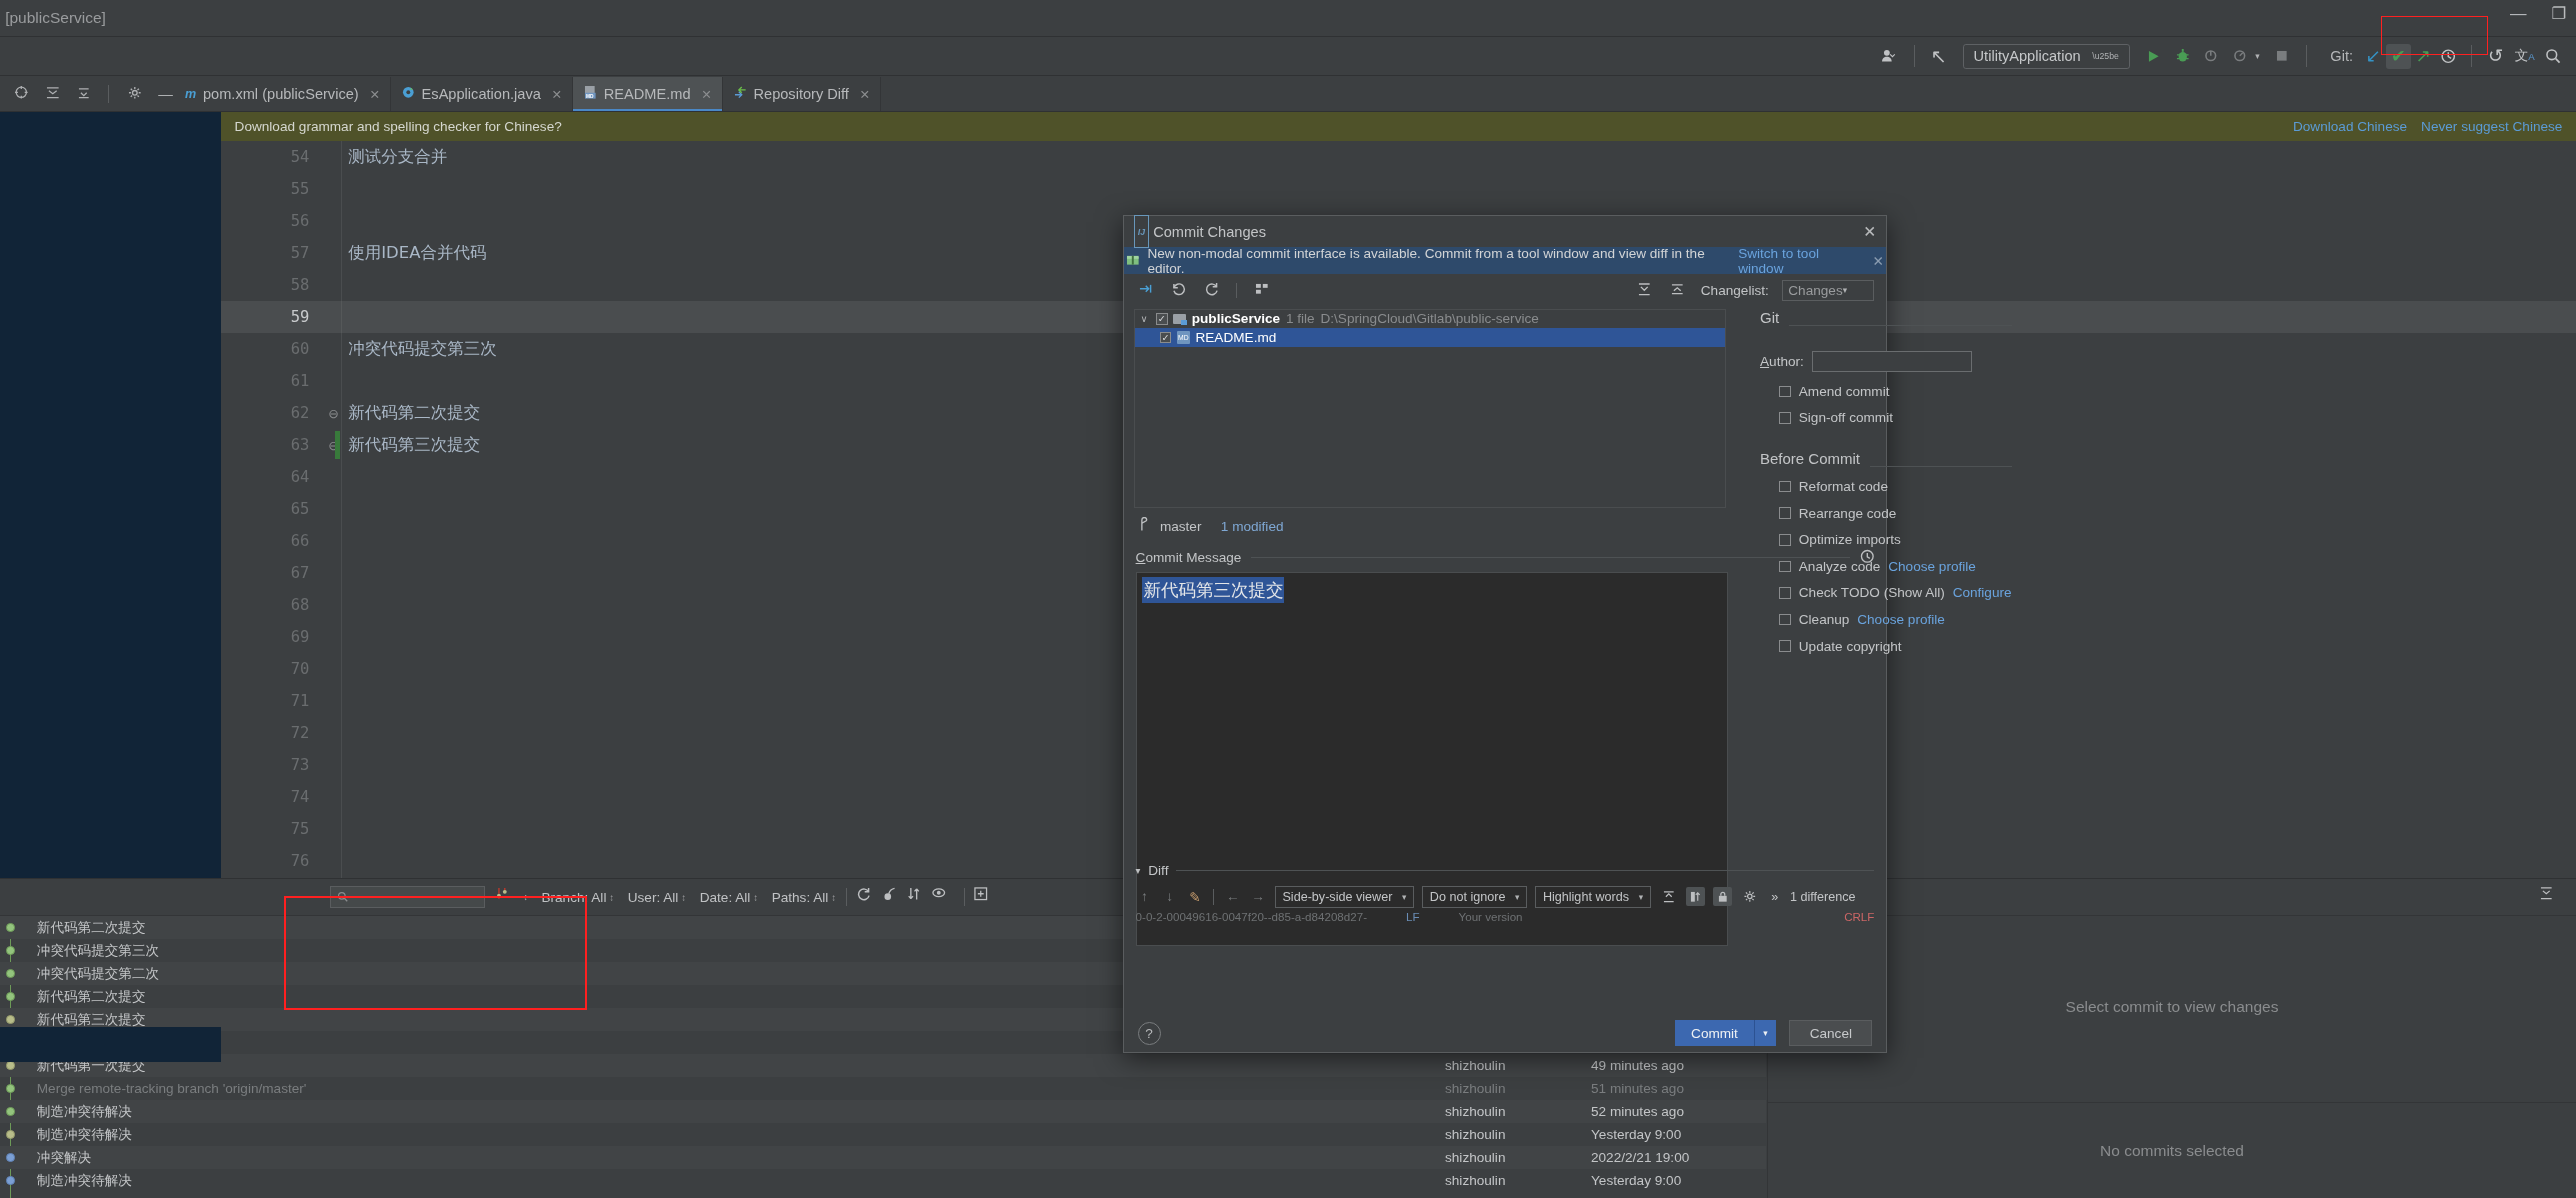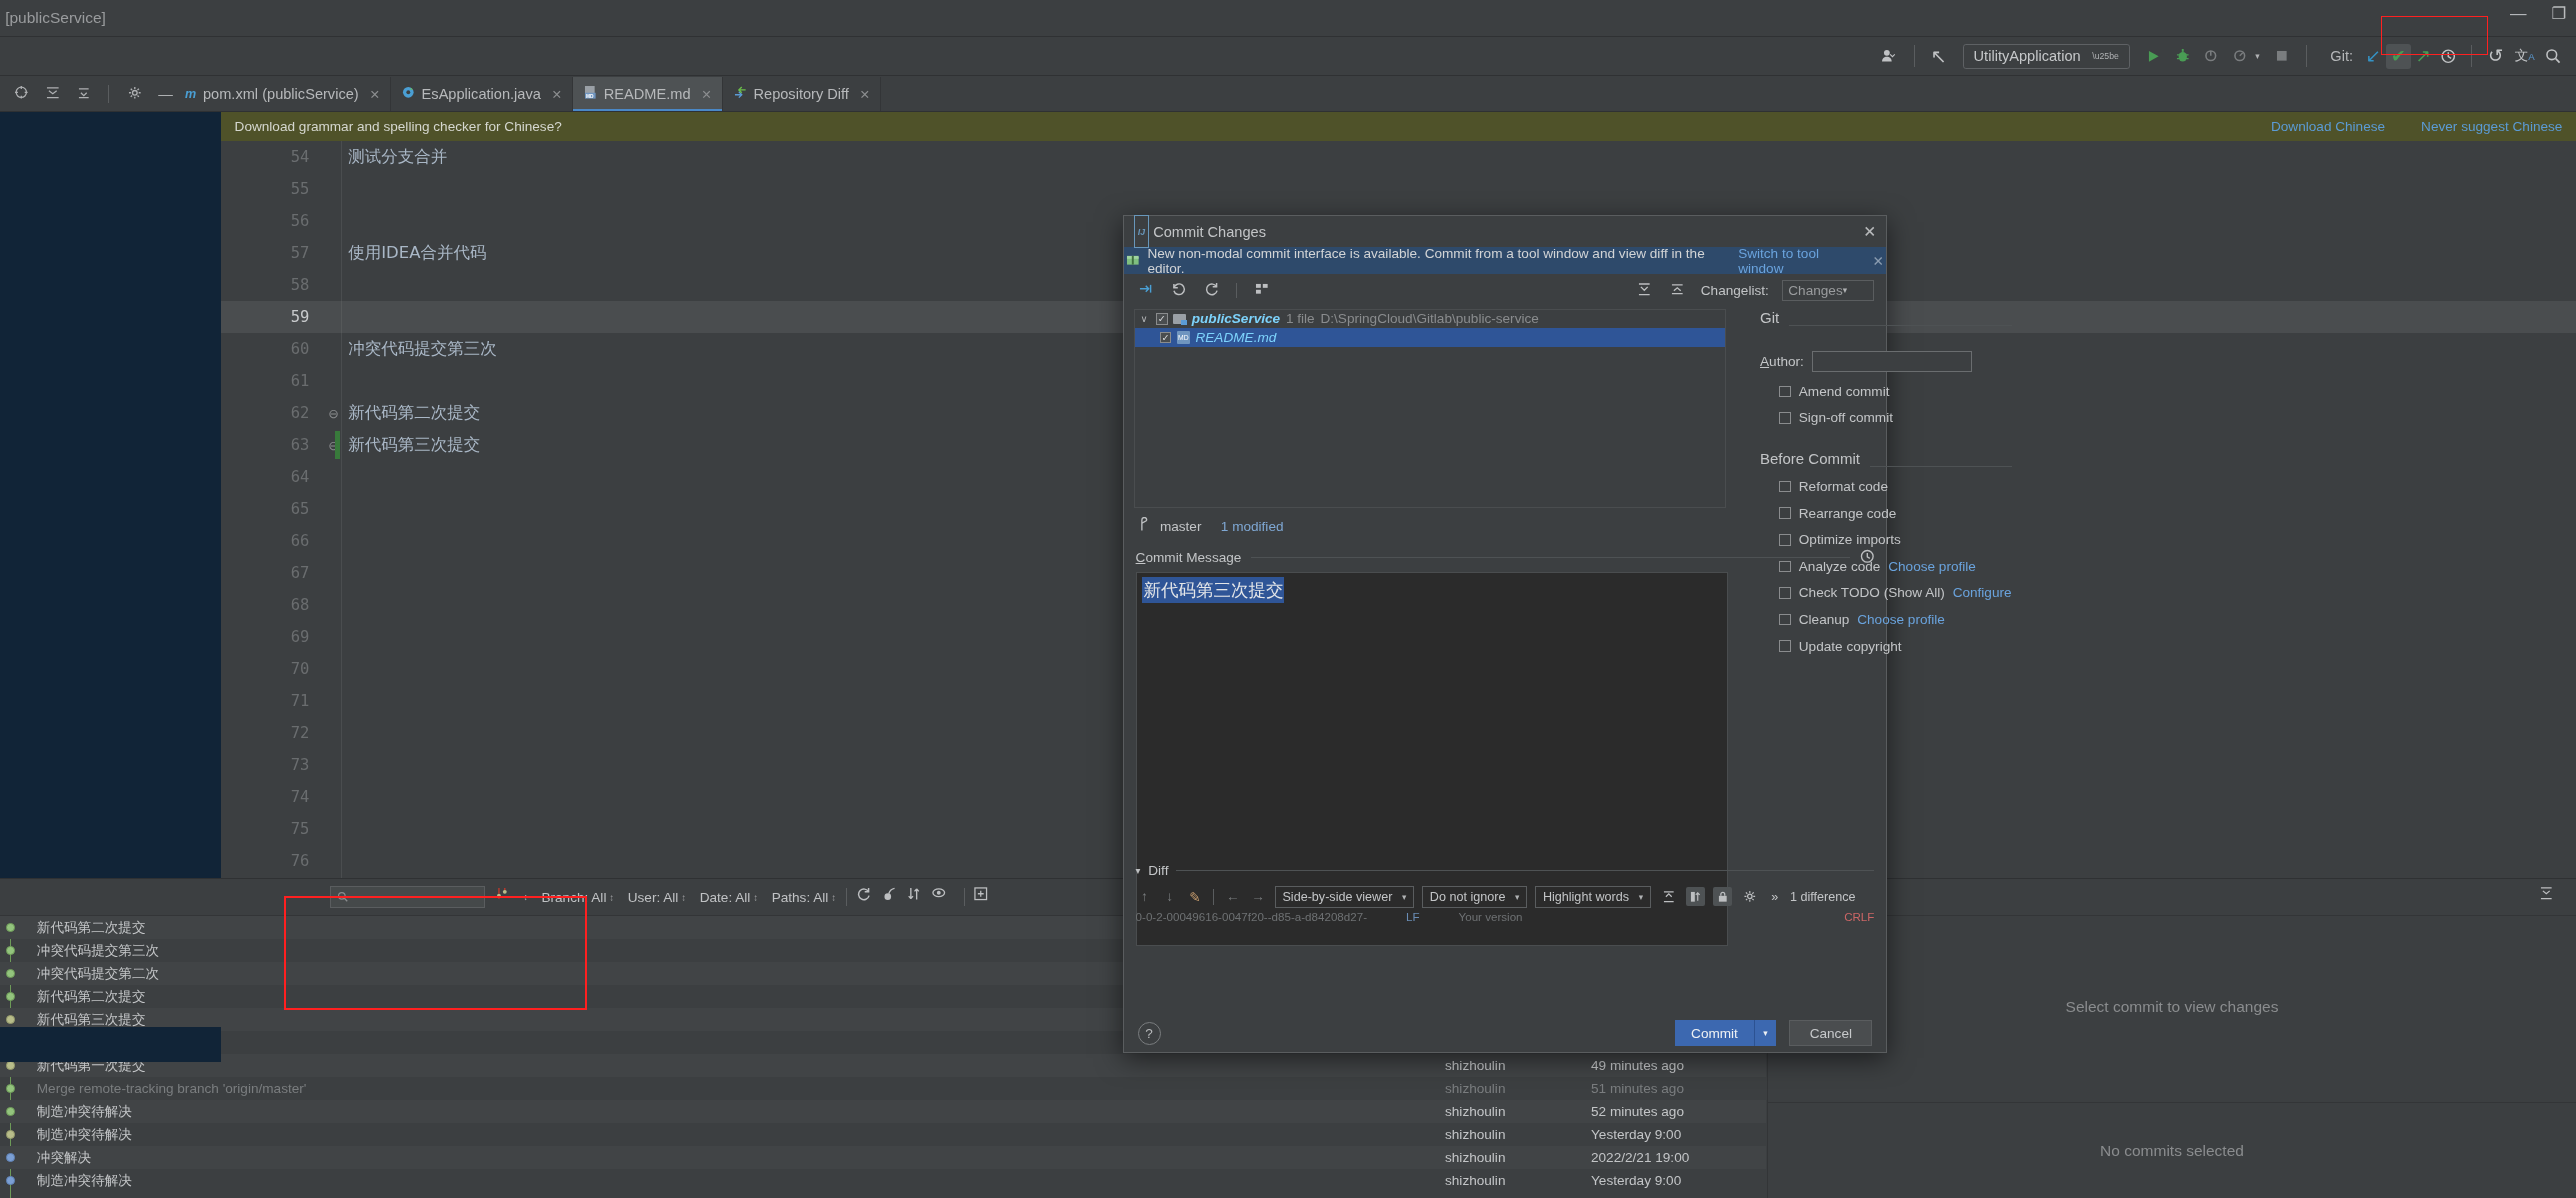--- a/index.html
+++ b/index.html
@@ -69,21 +69,21 @@
   }
   .tab .tabx { color:#8d8f91; font-size:12.6px; margin-left:3.9px; }
   .tab .tico { font-size:12.6px; font-weight:bold; }
 
   
   #notif {
     left:221px; top:112px; width:2355px; height:29px;
     background:#4f5229; display:flex; align-items:center;
     font-size:13.6px; color:#d5d7cf; padding:0 13.6px;
   }
-  #notif .lnk { color:#5b9bd5; margin-left:36px; }
+  #notif .lnk { color:#5b9bd5; margin-left:14px; }
   #notif .spacer { flex:1; }
 
   
   #editorleft { left:0; top:112px; width:221px; height:766px; background:#112437; }
   #editorwrap { left:221px; top:141px; width:2540px; height:737px; background:#2b2b2b; }
   #edpane { position:absolute; left:0; top:0; right:0; bottom:0;
     background:#3c3f41; }
   .codeline { display:flex; height:32px; align-items:center; position:relative; }
   .codeline .ln {
     width:102px; text-align:right; padding-right:13.6px;
@@ -170,21 +170,21 @@
     width:92px; height:21.3px; border:1px solid #5a5d5f; background:#3c3f41;
     display:flex; align-items:center; 
     padding:0 4.9px; font-size:13.6px; color:#9a9c9e;
   }
 
   #filetree { margin:7.8px 9.7px 0 9.7px; width:592px; height:199px; background:#3c3f41; border:1px solid #4a4d4f; }
   .ftrow { display:flex; align-items:center; height:18.4px; font-size:13.6px; gap:5.8px; padding-left:5.8px; }
   .ftrow.sel { background:#2f5597; }
   .ftrow .arrow { font-size:9.7px; color:#b0b2b4; width:9.7px; }
   .cbx { width:11.6px; height:11.6px; border:1px solid #8a8c8e; background:#4a4d4f; display:inline-flex; align-items:center; justify-content:center; font-size:9.7px; color:#d8dadc; }
-  .ftrow .nm { color:#7dd3fc;font-style:italic; }
+  .ftrow .nm { color:#ffffff; }
   .ftrow .meta { color:#8a8c8e; }
   .ftrow .mdico { width:12.6px; height:12.6px; background:#6f95bf; color:#fff; font-size:6.8px; display:flex; align-items:center; justify-content:center; border-radius:1px;}
   .ftrow .folderico { width:12.6px; height:10.7px; background:#9aa0a6; border-radius:1px; position:relative; }
   .ftrow .folderico::after{content:"";position:absolute;right:-1px;bottom:-1px;width:5.8px;height:5.8px;background:#5b9bd5;}
 
   #branchrow { display:flex; align-items:center; gap:9.7px; padding:9.7px 0 0 13.6px; font-size:13.6px; }
   #branchrow .bname { color:#c3c5c7; }
   #branchrow .bmod { color:#7fa8d4; margin-left:9.7px; }
 
   #cmlabel { display:flex; align-items:center; gap:9.7px; padding:13.6px 11.6px 0 11.6px; }

